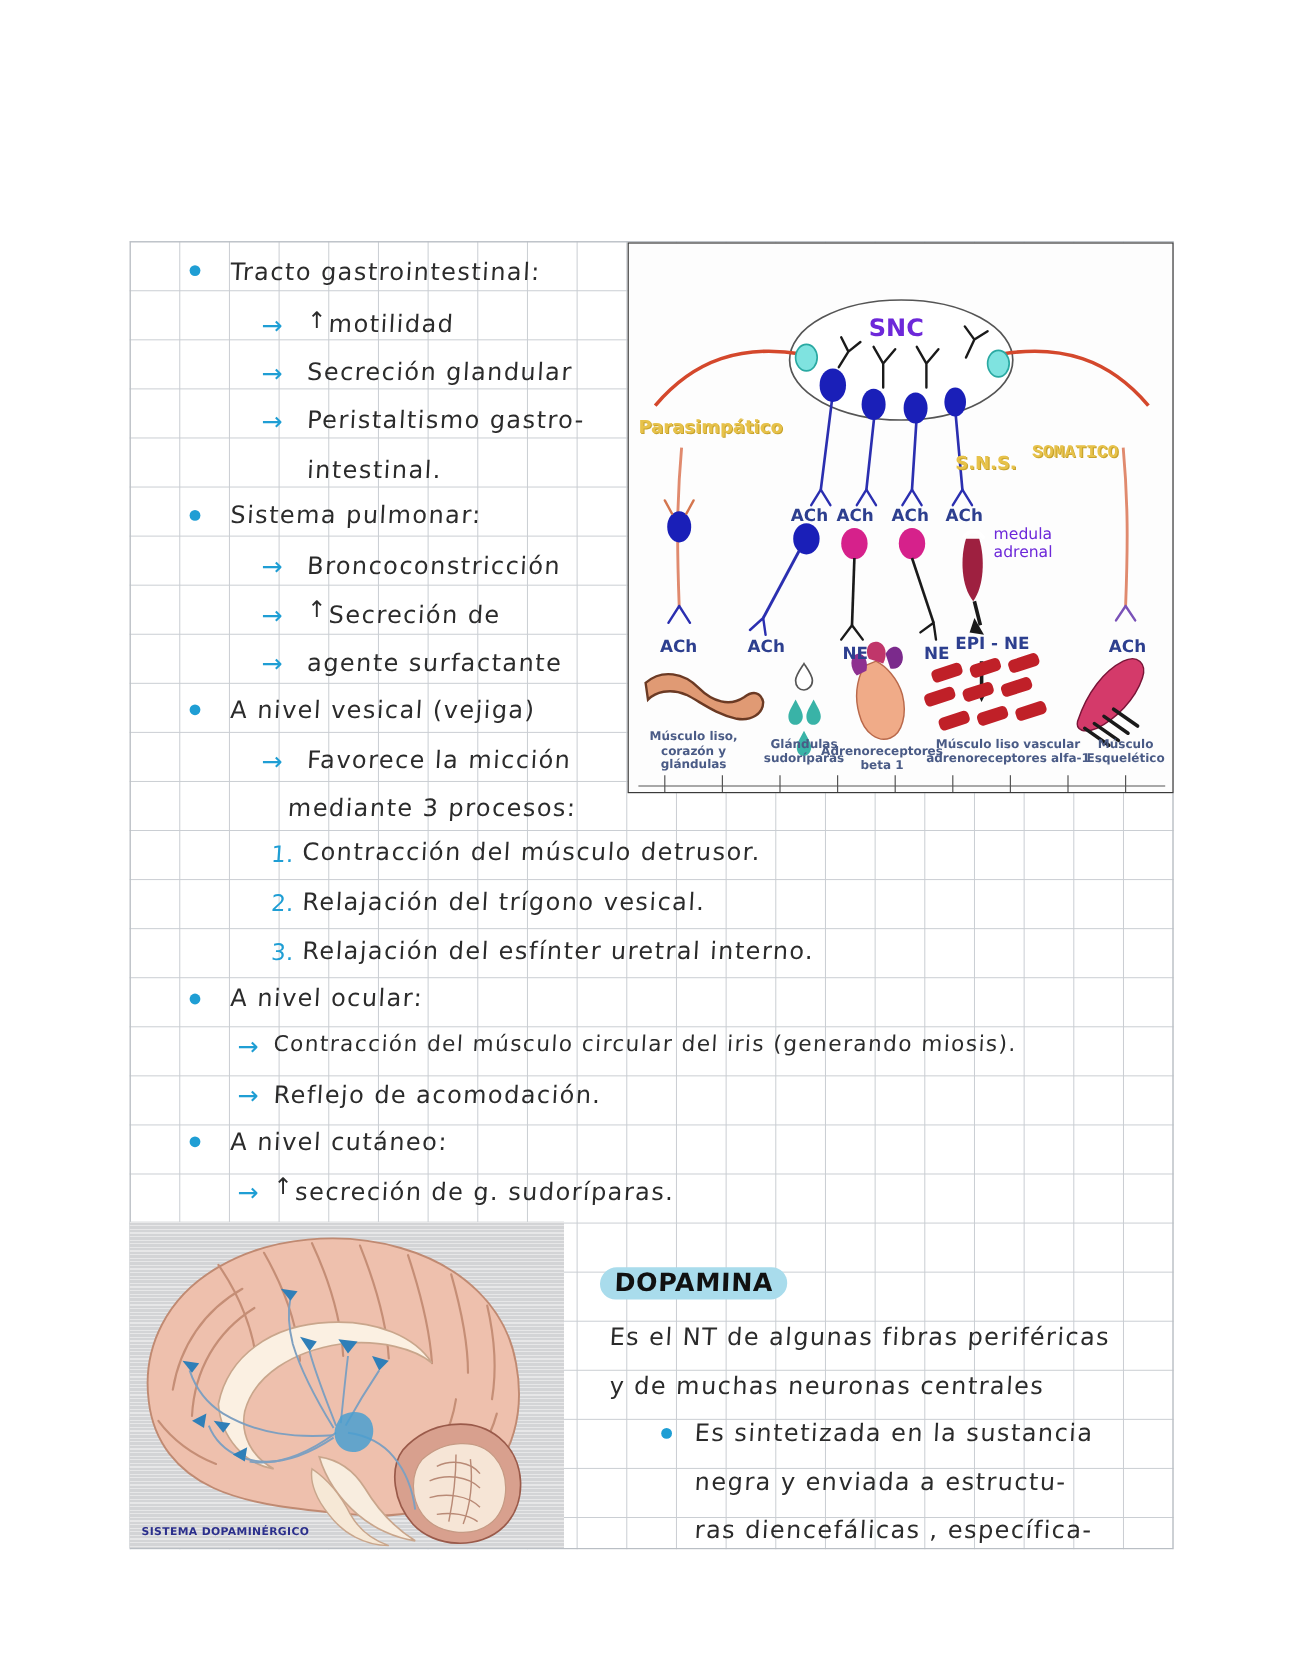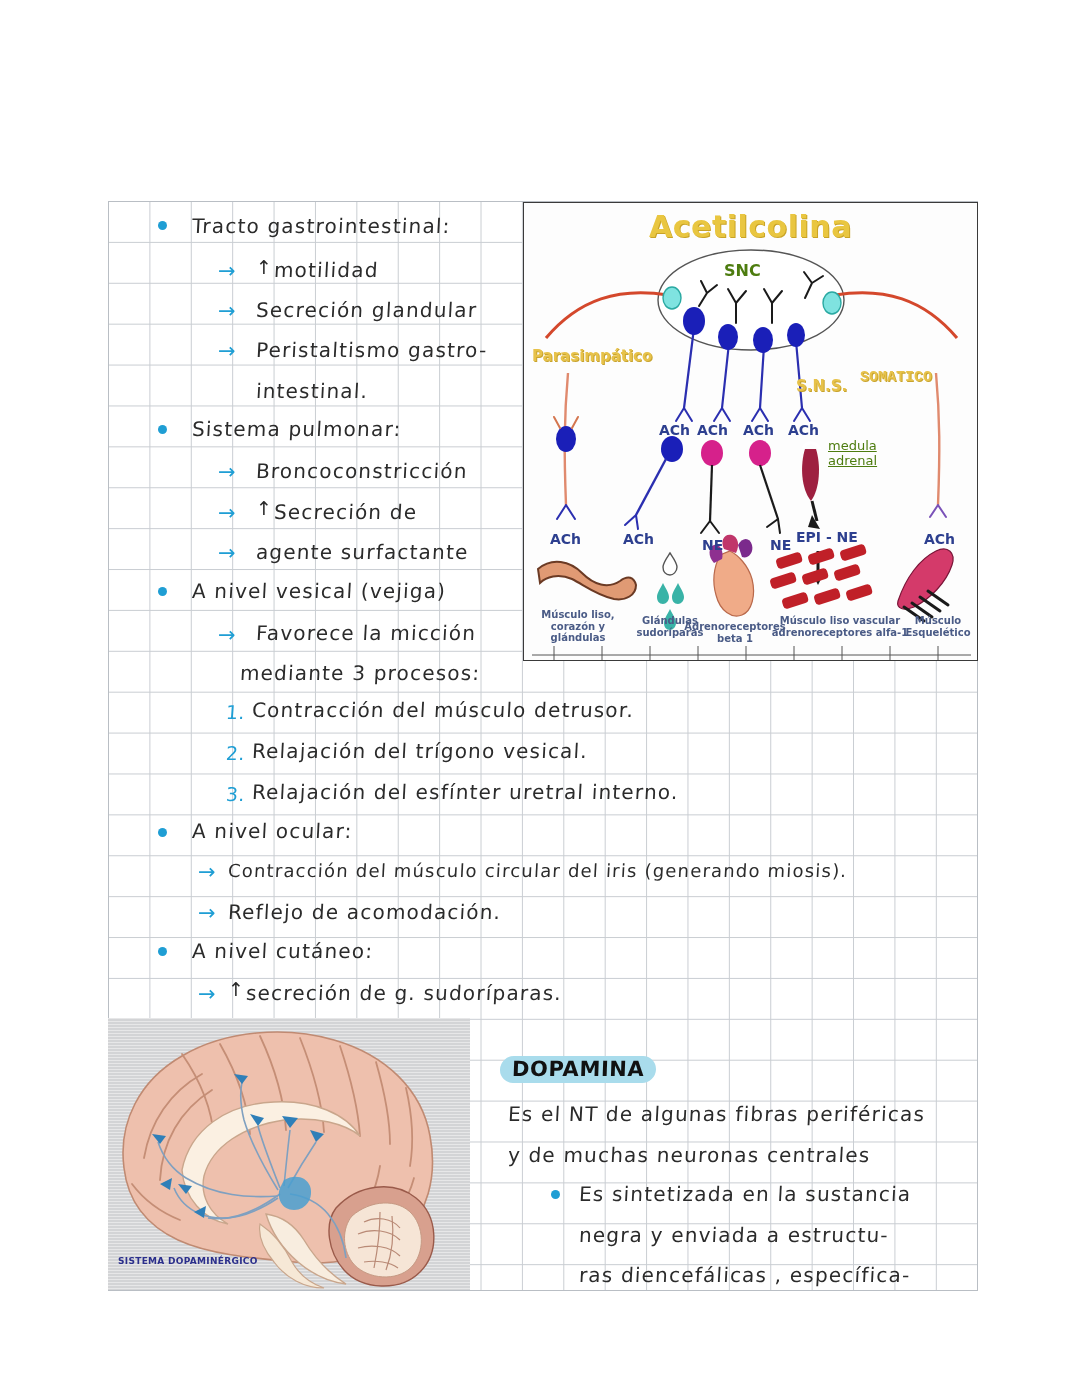--- a/index.html
+++ b/index.html
@@ -112,22 +112,22 @@
     letter-spacing: 0.5px;
   }
   .ach-lbl {
     position: absolute;
     font-family: "DejaVu Sans", sans-serif;
     font-weight: bold;
     white-space: nowrap;
   }
   .lbl-yellow { color: #e7c24a; text-shadow: 1px 1px 0 #c8a42e; font-size: 15px; }
   .lbl-blue   { color: #2d3f8f; font-size: 14px; }
-  .lbl-navy   { color: #4d7c0f; font-size: 13px; font-weight: normal; text-decoration: underline; }
-  .lbl-snc    { color: #4d7c0f; font-size: 16px; }
+  .lbl-navy   { color: #6d28d9; font-size: 13px; font-weight: normal; }
+  .lbl-snc    { color: #6d28d9; font-size: 20px; }
   .organ-lbl {
     position: absolute;
     color: #4a5b86;
     font-family: "DejaVu Sans", sans-serif;
     font-size: 10px;
     font-weight: bold;
     text-align: center;
     line-height: 1.15;
   }
 
@@ -140,21 +140,21 @@
     overflow: hidden;
   }
   #brain-fig::before {
     content: "";
     position: absolute; inset: 0;
     background-image: repeating-linear-gradient(
       to bottom, rgba(255,255,255,.45) 0 1px, rgba(0,0,0,0) 1px 3px);
   }
   #brain-caption {
     position: absolute;
-    left: 10px; bottom: 24px;
+    left: 10px; bottom: 8px;
     color: #2b2f8c;
     font-family: "DejaVu Sans", sans-serif;
     font-size: 9px;
     font-weight: bold;
     letter-spacing: 0.3px;
   }
 </style>
 </head>
 <body>
 
@@ -230,21 +230,20 @@
 
   <span class="hw" style="left:508px; top:1104px;">Es  el  NT de  algunas   fibras   periféricas</span>
   <span class="hw" style="left:508px; top:1145px;">y  de  muchas   neuronas  centrales</span>
 
   <span class="dot" style="left:551px; top:1190px;"></span>
   <span class="hw" style="left:579px; top:1184px;">Es  sintetizada   en  la   sustancia</span>
   <span class="hw" style="left:579px; top:1225px;">negra  y  enviada  a  estructu-</span>
   <span class="hw" style="left:579px; top:1265px;">ras  diencefálicas , específica-</span>
 
   <div id="ach-fig">
-    <div id="ach-title">Acetilcolina</div>
 
     <svg width="455" height="459" viewBox="0 0 455 459" style="position:absolute;left:0;top:0;">
 
       <ellipse cx="227" cy="97" rx="93" ry="50" fill="#ffffff" stroke="#555" stroke-width="1.4"></ellipse>
 
       <path d="M22,135 C55,96 95,84 144,92" fill="none" stroke="#d4482c" stroke-width="3"></path>
       <path d="M311,92 C360,84 400,96 433,135" fill="none" stroke="#d4482c" stroke-width="3"></path>
 
       <path d="M44,170 C40,215 40,250 42,302" fill="none" stroke="#e08a6e" stroke-width="2.4"></path>
       <path d="M412,170 C416,215 416,250 414,302" fill="none" stroke="#e08a6e" stroke-width="2.4"></path>

